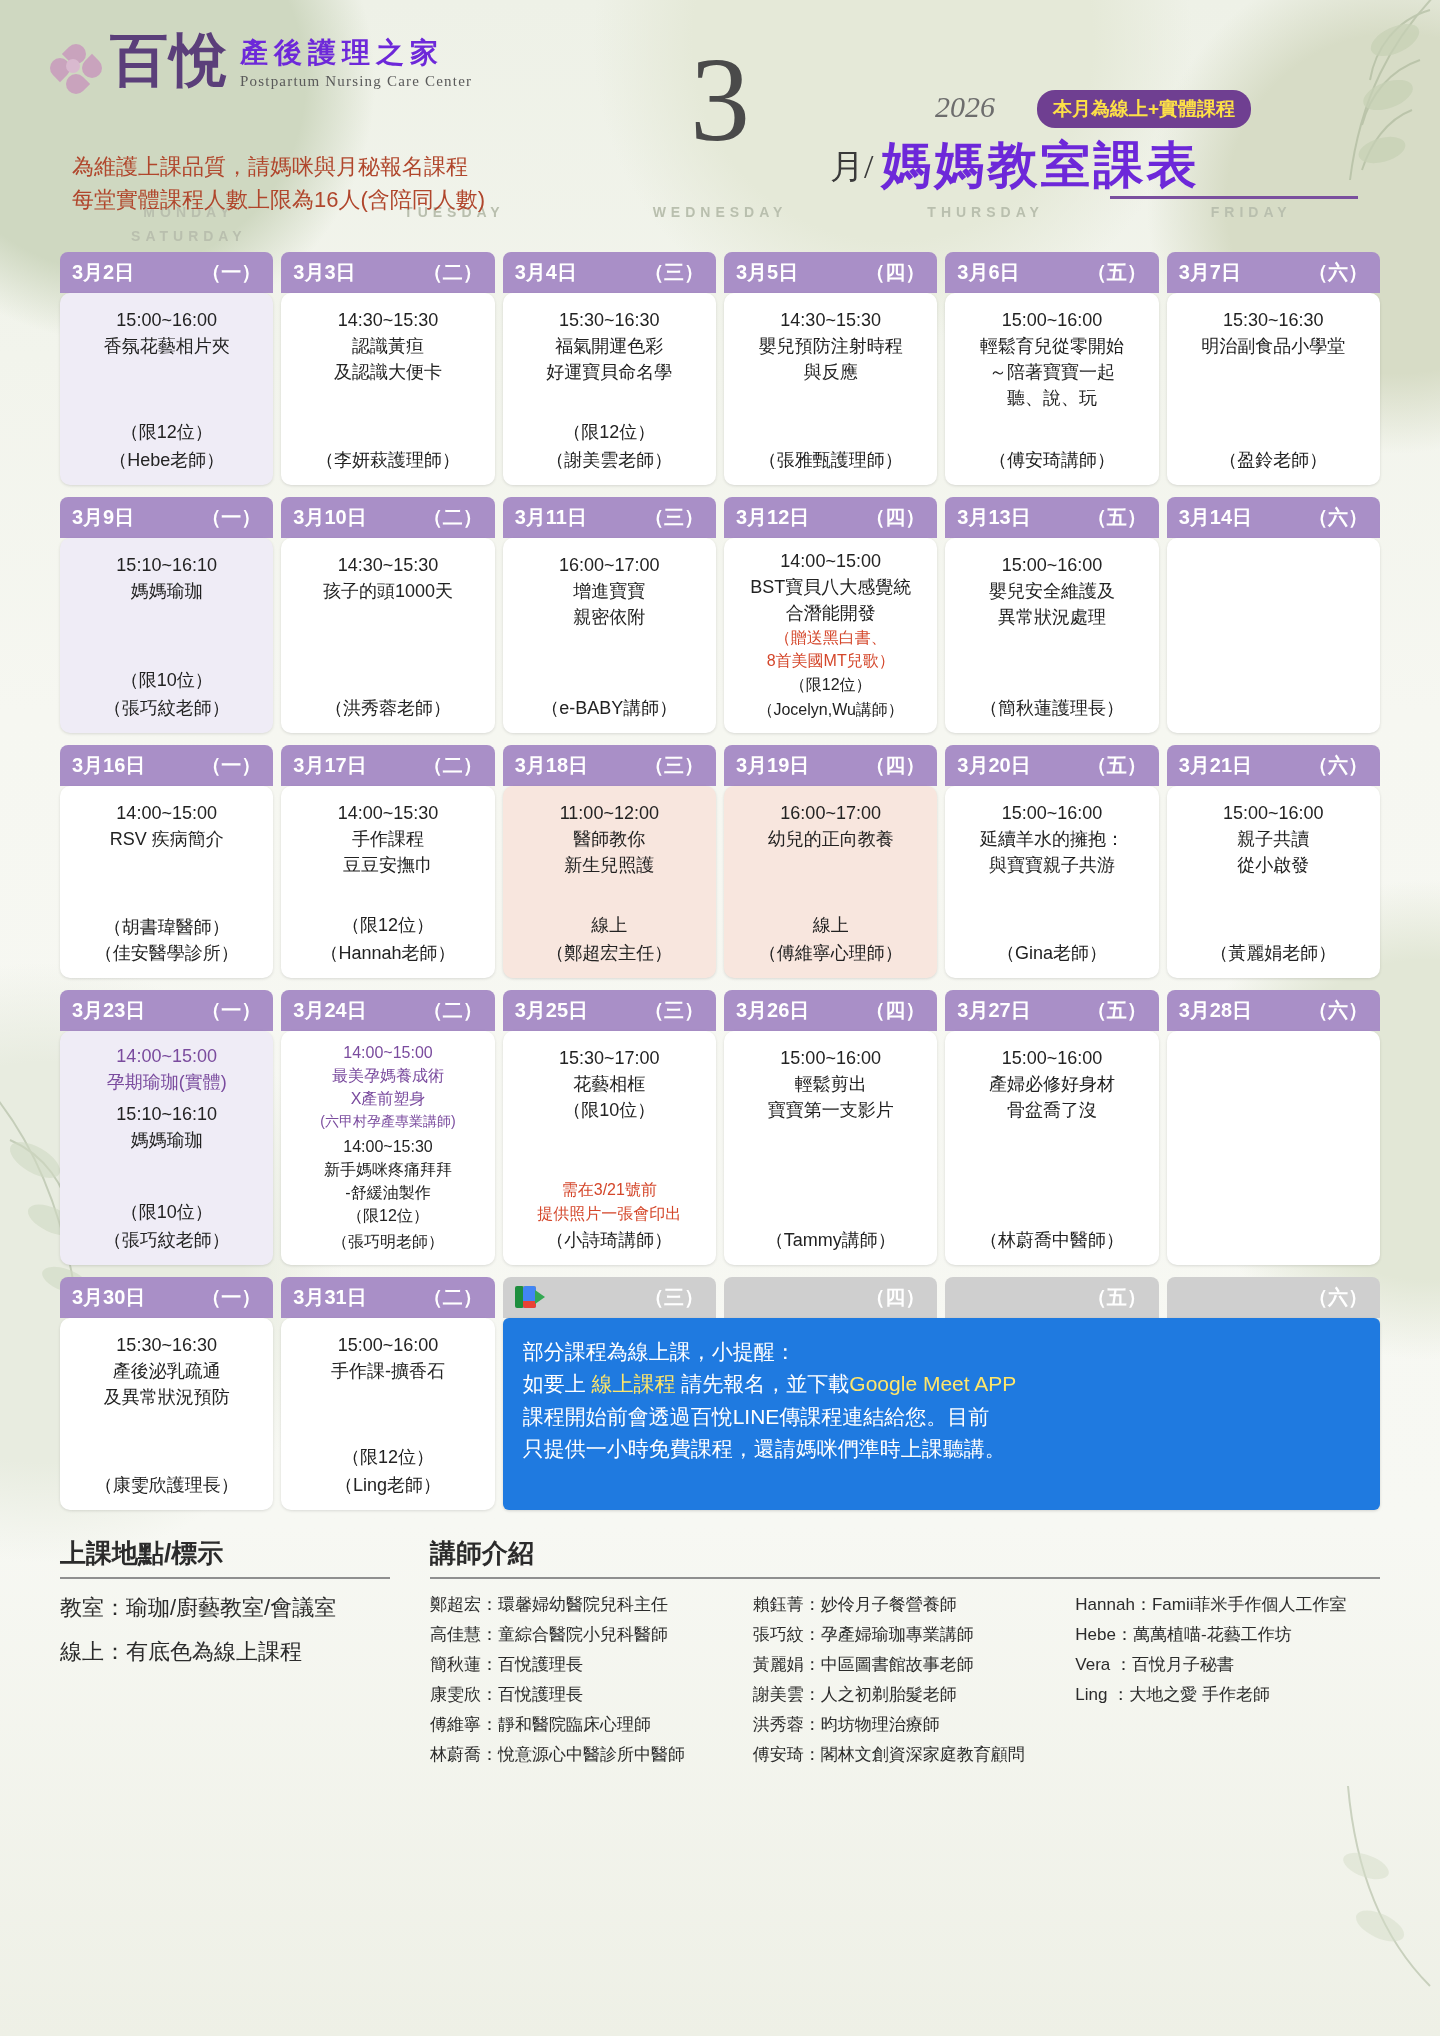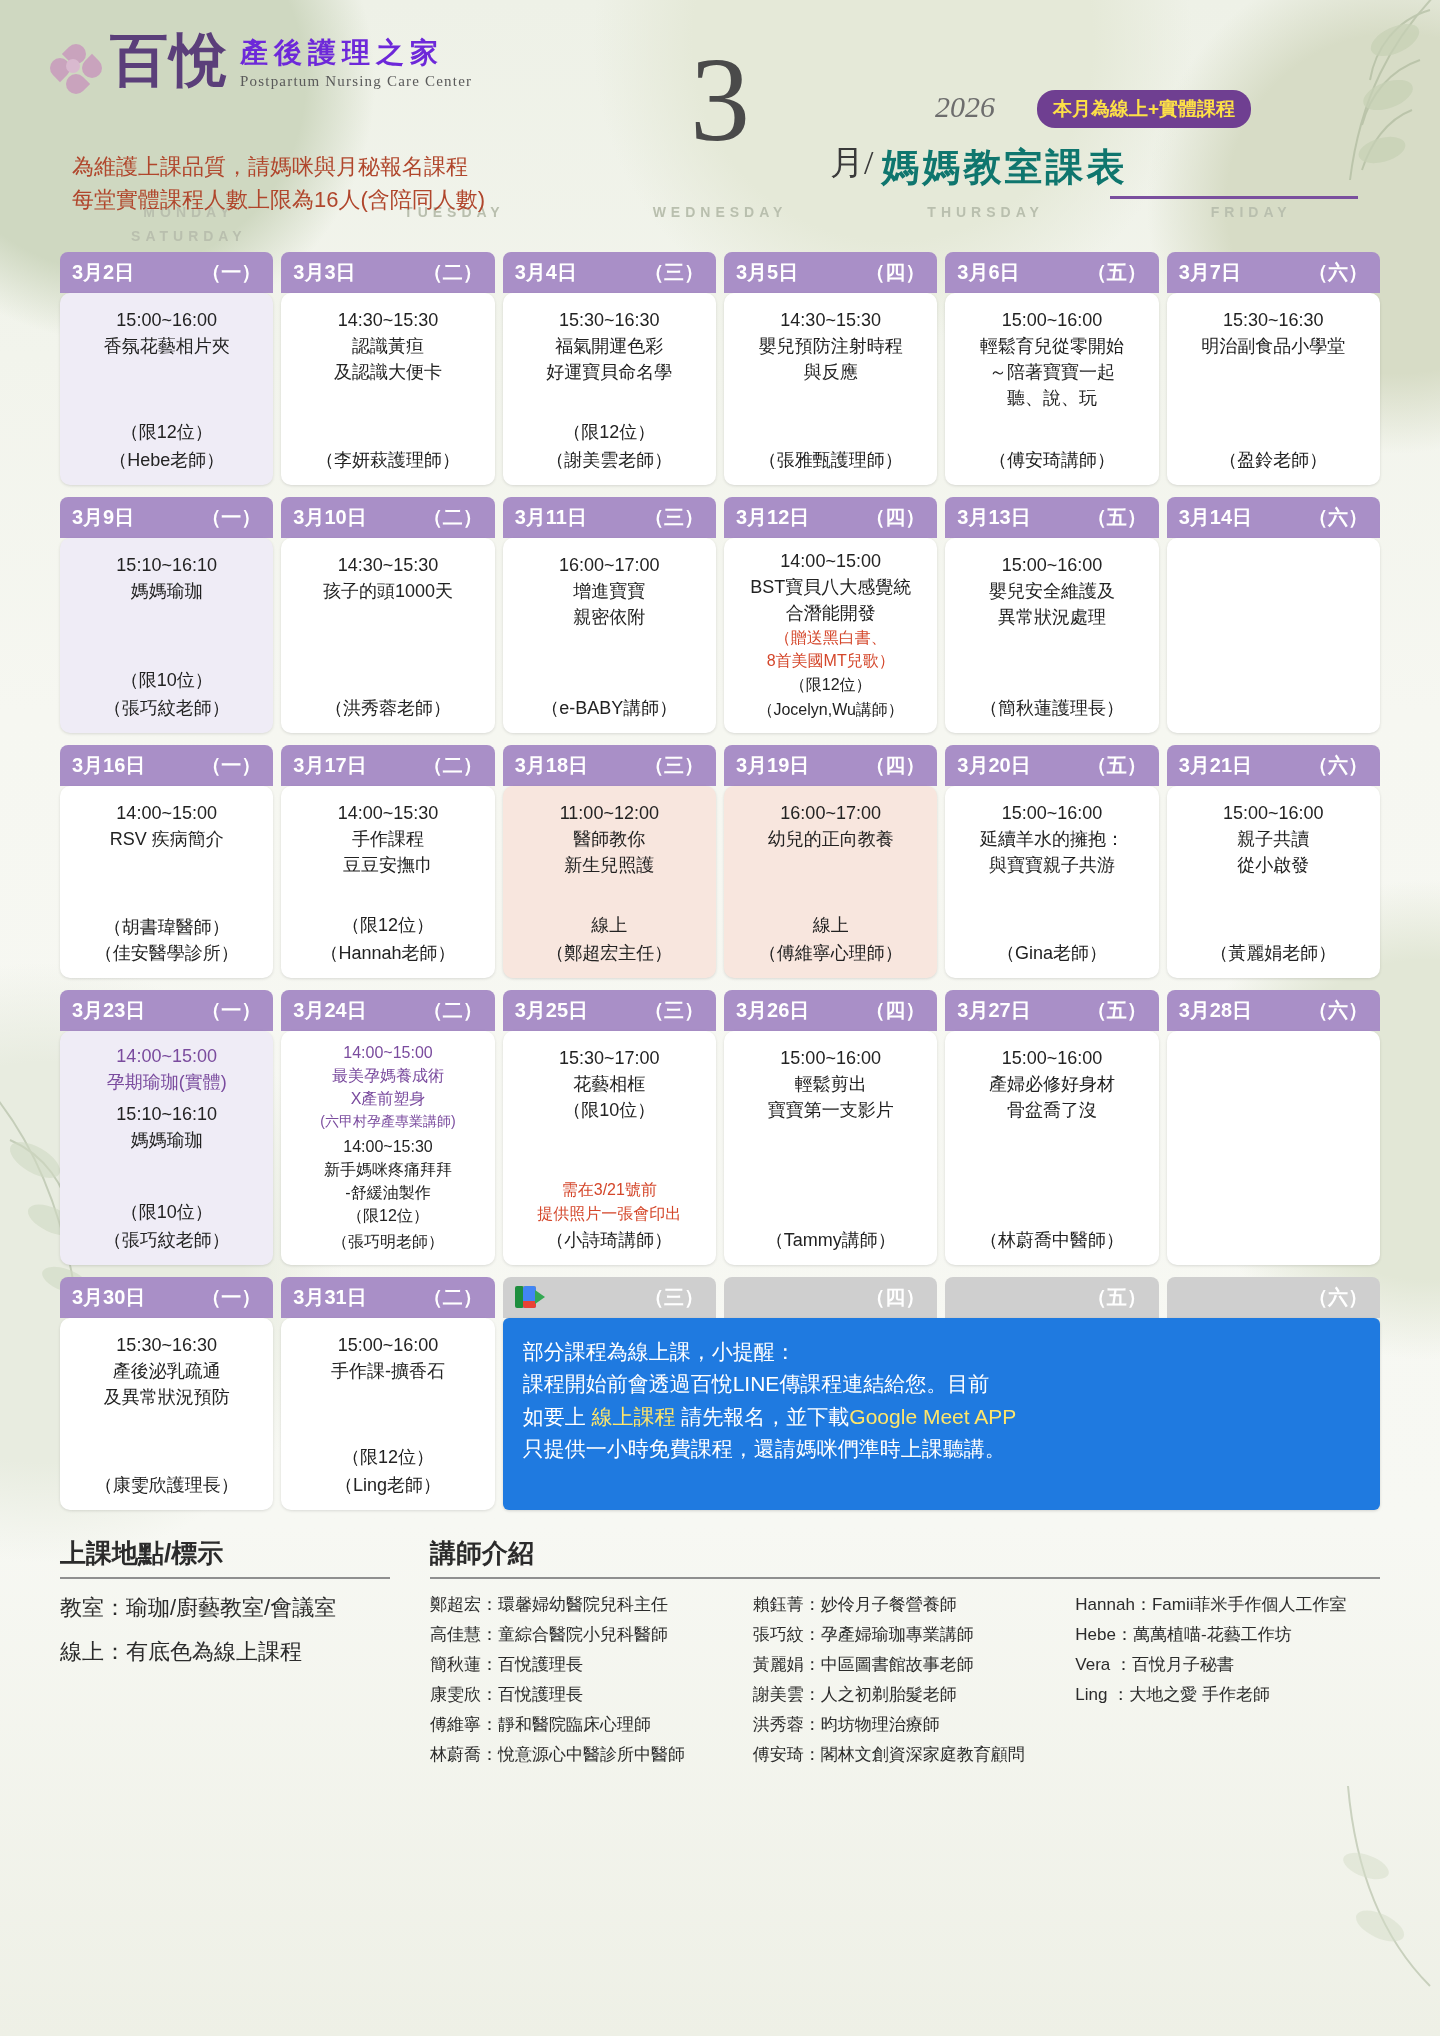--- a/index.html
+++ b/index.html
@@ -64,22 +64,22 @@
   .badge {
     position:absolute; left:1037px; top:90px;
     background:#6f3f91; color:#fde047; border-radius:18px;
     padding:6px 16px; font-size:19px; font-weight:bold; white-space:nowrap;
   }
   .title-row {
     position:absolute; left:830px; top:140px; display:flex; align-items:flex-end;
   }
   .title-month { font-family:"Liberation Serif", serif; font-size:34px; color:#3a3a3a; margin-right:8px; }
   .title-main {
-    font-family:"Liberation Serif", serif; font-weight:bold; font-size:38px;
-    color:#0f766e; letter-spacing:3px; line-height:1;
+    font-family:"Liberation Serif", serif; font-weight:bold; font-size:50px;
+    color:#6d28d9; letter-spacing:3px; line-height:1;
   }
   .title-rule { position:absolute; left:1110px; top:196px; width:248px; height:3px; background:#7a4f9e;}
 
   
   .weekdays {
     display:grid; grid-template-columns:repeat(5, 1fr);
     gap:8px; padding:0 60px; margin-top:4px;
   }
   .weekday {
     text-align:center; font-size:14px; letter-spacing:5px; color:#b9bfae; font-weight:bold;
@@ -563,24 +563,24 @@
         </div>
         <div class="card">
           <span class="line">15:00~16:00</span>
           <span class="line">手作課-擴香石</span>
           <span class="spacer"></span>
           <span class="line">（限12位）</span>
           <span class="line teacher">（Ling老師）</span>
         </div>
         <div class="notebox">
           <div>部分課程為線上課，小提醒：</div>
-          <div>課程開始前會透過百悅LINE傳課程連結給您。目前</div>
           <div>
             <span>如要上 </span><span class="hl">線上課程</span><span> 請先報名，並下載</span><span class="hl2">Google Meet APP</span>
           </div>
+          <div>課程開始前會透過百悅LINE傳課程連結給您。目前</div>
           <div>只提供一小時免費課程，還請媽咪們準時上課聽講。</div>
         </div>
       </div>
     </div>
 
   </div>
 
   <div class="footer">
     <div class="foot-left">
       <div class="foot-h">上課地點/標示</div>

